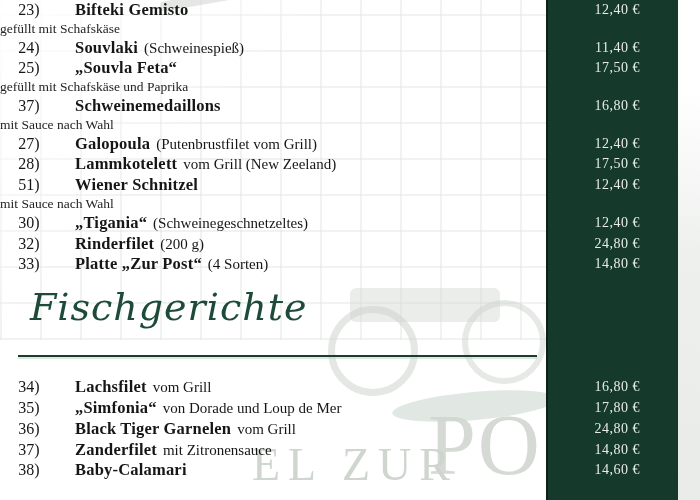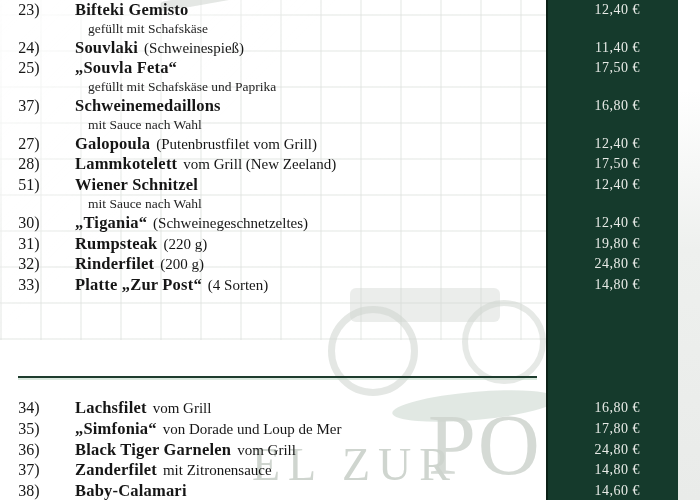--- a/index.html
+++ b/index.html
@@ -44,21 +44,21 @@
   .right-strip{
     position:absolute;z-index:2;left:678px;top:0;width:22px;height:500px;
     background:linear-gradient(180deg,#ffffff 0%,#ffffff 18%,#eef0ee 50%,#e9ebe9 100%);
   }
   
   .menu{position:absolute;z-index:3;left:0;top:0;width:700px;}
   .row{position:relative;height:20.8px;line-height:20.8px;white-space:nowrap;}
   .num{display:inline-block;width:58px;text-align:center;font-size:16px;}
   .name{margin-left:17px;font-weight:bold;font-size:16.5px;letter-spacing:.2px;}
   .extra{margin-left:6px;font-size:15px;margin-top:40px;}
-  .desc-row{height:16.8px;line-height:15px;padding-left:88px;font-size:13.5px;color:#242424;white-space:nowrap;}
+  .desc-row{height:16.8px;line-height:15px;font-size:13.5px;color:#242424;white-space:nowrap;}
   .price{
     position:absolute;right:60px;top:0;
     font-size:14px;color:#e8ebe7;letter-spacing:.5px;text-align:center;
   }
   
   .section-block{position:relative;height:102px;}
   .section-title{
     position:absolute;left:30px;top:10px;
     font-family:"DejaVu Serif","Liberation Serif",serif;
     font-style:italic;font-size:38px;color:#1d4a39;letter-spacing:1px;
@@ -122,36 +122,33 @@
     <span class="num">51)</span><span class="name">Wiener Schnitzel</span><span class="extra"></span>
     <span class="price">12,40 €</span>
   </div>
   <div class="desc-row">mit Sauce nach Wahl</div>
 
   <div class="row">
     <span class="num">30)</span><span class="name">„Tigania“</span><span class="extra">(Schweinegeschnetzeltes)</span>
     <span class="price">12,40 €</span>
   </div>
 
-  <div class="row">
-    <span class="num">31)</span><span class="name">Rumpsteak</span><span class="extra">(220 g)</span>
-    <span class="price">19,80 €</span>
-  </div>
 
   <div class="row">
     <span class="num">32)</span><span class="name">Rinderfilet</span><span class="extra">(200 g)</span>
     <span class="price">24,80 €</span>
   </div>
 
   <div class="row">
     <span class="num">33)</span><span class="name">Platte „Zur Post“</span><span class="extra">(4 Sorten)</span>
     <span class="price">14,80 €</span>
   </div>
 
   <div class="section-block">
+    <div class="section-title">Fischgerichte</div>
     <div class="section-rule"></div>
   </div>
 
   <div class="row">
     <span class="num">34)</span><span class="name">Lachsfilet</span><span class="extra">vom Grill</span>
     <span class="price">16,80 €</span>
   </div>
 
   <div class="row">
     <span class="num">35)</span><span class="name">„Simfonia“</span><span class="extra">von Dorade und Loup de Mer</span>

